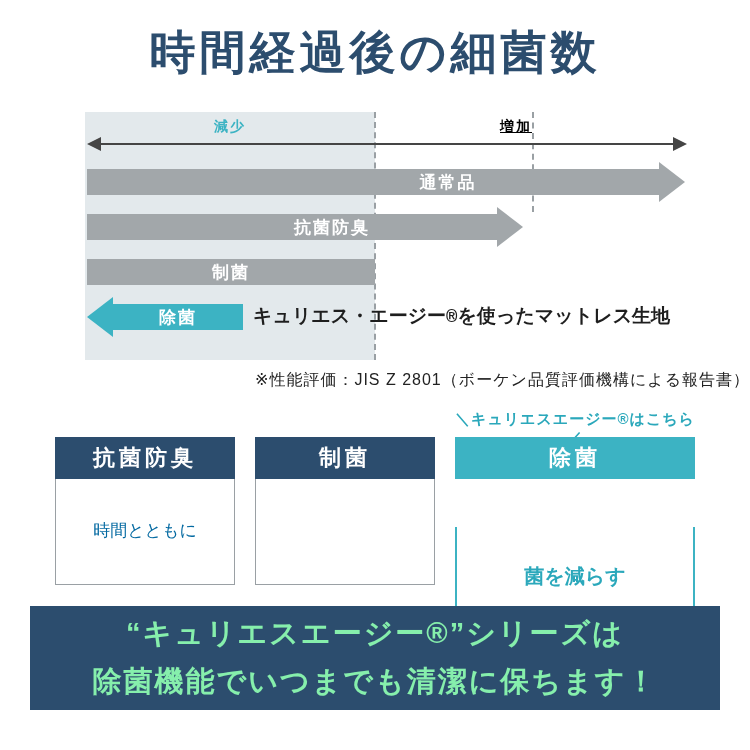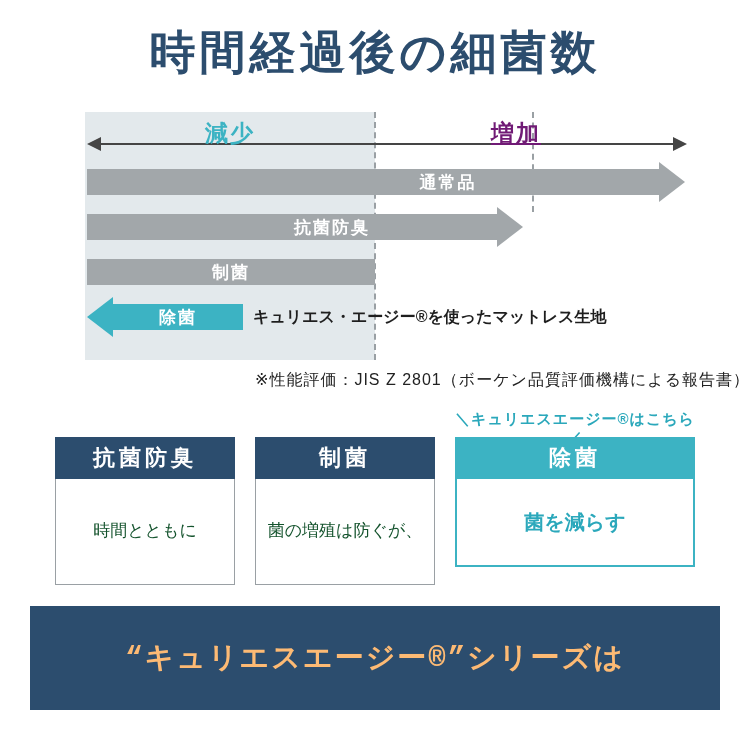--- a/index.html
+++ b/index.html
@@ -24,42 +24,42 @@
   .shade { position:absolute; left:0; top:2px; width:290px; height:248px; background:#e3e9ec; }
   .dash  { position:absolute; border-left:2px dashed #9aa0a4; }
   .dash1 { left:289px; top:2px; height:248px; }
   .dash2 { left:447px; top:2px; height:100px; }
 
   .axis-row { position:absolute; left:2px; top:26px; width:600px; height:16px; display:flex; align-items:center; }
   .axis-shaft { flex:1; height:2px; background:#454545; }
   .ahead { width:0; height:0; }
   .ahead.left  { border-top:7px solid transparent; border-bottom:7px solid transparent; border-right:14px solid #454545; }
   .ahead.right { border-top:7px solid transparent; border-bottom:7px solid transparent; border-left:14px solid #454545; }
-  .axis-label { position:absolute; top:8px; transform:translateX(-50%); font-size:23px; font-weight:700; letter-spacing:2px; }
+  .axis-label { position:absolute; top:8px; transform:translateX(-50%); font-size:14px; font-weight:700; letter-spacing:2px; }
   .axis-label.decrease { left:145px; color:#3cb3c3; }
-  .axis-label.increase { left:431px; color:#701a75;text-decoration:underline; }
+  .axis-label.increase { left:431px; color:#000000;text-decoration:underline; }
 
   .arrow { position:absolute; display:flex; align-items:center; height:40px; }
   .arrow .shaft {
     flex:1; height:26px; display:flex; align-items:center; justify-content:center;
     color:#fff; font-size:17px; font-weight:700; letter-spacing:2px;
   }
   .gray .shaft { background:#a2a7aa; }
   .teal .shaft { background:#3cb3c3; }
   .head-r { width:0; height:0; border-top:20px solid transparent; border-bottom:20px solid transparent; border-left:26px solid #a2a7aa; }
   .head-l { width:0; height:0; border-top:20px solid transparent; border-bottom:20px solid transparent; border-right:26px solid #3cb3c3; }
   .a1 { left:2px; top:52px;  width:598px; }
   .a2 { left:2px; top:97px;  width:436px; }
   .a3 { left:2px; top:142px; width:288px; }
   .a4 { left:2px; top:187px; width:156px; }
   .a1 .shaft span { margin-left:150px; }
   .a2 .shaft span { margin-left:80px; }
   .annotation {
     position:absolute; left:168px; top:187px; height:40px; line-height:40px;
-    font-size:16px; font-weight:700; color:#1e1e1e; white-space:nowrap;
+    font-size:19px; font-weight:700; color:#1e1e1e; white-space:nowrap;font-family:Liberation Mono, monospace;
   }
 
   
   .footnote {
     position:absolute; left:0; top:370px; width:750px; text-align:right;
     font-size:16px; color:#222; letter-spacing:1px;
   }
 
   
   .callout {
@@ -78,35 +78,35 @@
     background:#fff; display:flex; flex-direction:column;
     align-items:center; justify-content:center; text-align:center;
   }
   .card1 { left:55px;  width:180px; }
   .card2 { left:255px; width:180px; }
   .card3 { left:455px; width:240px; }
   .card1 .hd, .card2 .hd { background:#2c4d6e; }
   .card3 .hd { background:#3cb3c3; }
   .card1 .bd, .card2 .bd {
     border:1px solid #9aa0a4; border-top:none; height:106px;
-    font-size:17px; line-height:1.9; color:#14532d;
+    font-size:17px; line-height:1.9; color:#0369a1;
   }
   .card3 .bd {
-    border:2px solid #3cb3c3; border-top:none; height:88px;
-    font-size:20px; font-weight:700; color:#2ba8bb;
+    border:2px solid #3cb3c3; border-top:none; height:100px;
+    font-size:20px; font-weight:700; color:#2ba8bb;margin-top:48px;
   }
 
   
   .banner {
     position:absolute; left:30px; top:606px; width:690px; height:104px;
     background:#2c4d6e; display:flex; flex-direction:column;
     align-items:center; justify-content:center; gap:8px;
   }
   .banner .bl {
-    color:#fdba74; font-family:Liberation Mono, monospace;
+    color:#86efac; font-family:Liberation Sans, sans-serif;
     font-size:29px; font-weight:700; letter-spacing:2px; white-space:nowrap;
   }
 </style>
 </head>
 <body>
 
 <div class="stage">
 
   <h1 class="title">時間経過後の細菌数</h1>
 
@@ -160,28 +160,28 @@
   <div class="card card1">
     <div class="hd">抗菌防臭</div>
     <div class="bd">
       <div>時間とともに</div>
     </div>
   </div>
 
   <div class="card card2">
     <div class="hd">制菌</div>
     <div class="bd">
-      <div>菌の増殖は防ぐが、</div>
     </div>
   </div>
 
   <div class="card card3">
     <div class="hd">除菌</div>
     <div class="bd">
       <div>菌を減らす</div>
     </div>
   </div>
 
   <div class="banner">
     <div class="bl">“キュリエスエージー®”シリーズは</div>
+    <div class="bl">除菌機能でいつまでも清潔に保ちます！</div>
   </div>
 
 </div>
 
 </body></html>

